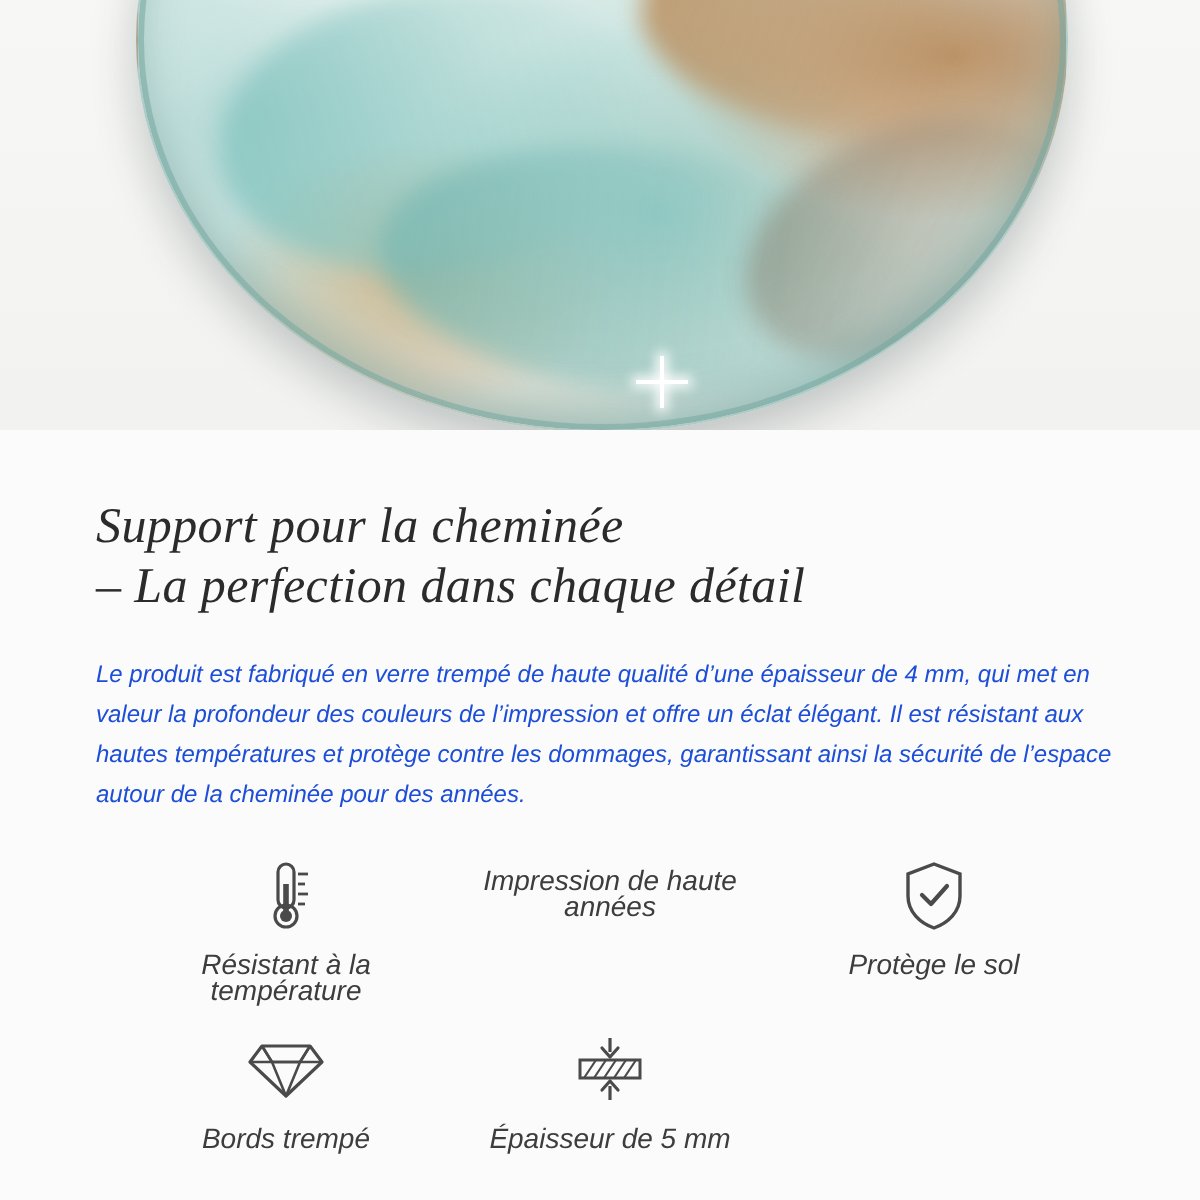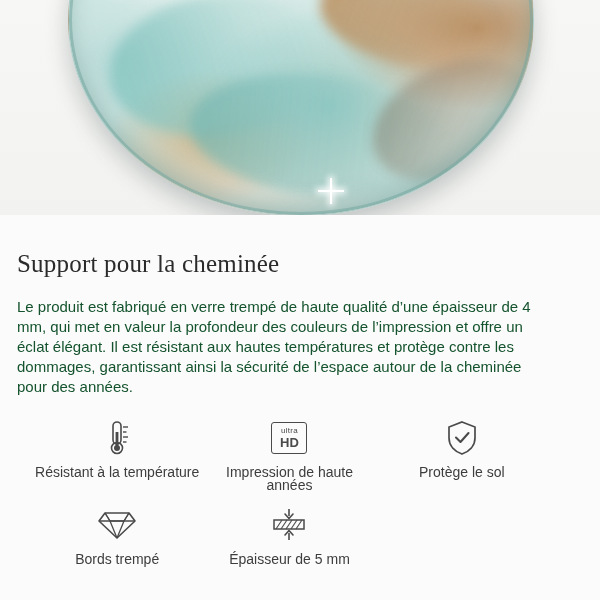--- a/index.html
+++ b/index.html
@@ -85,37 +85,38 @@
     content: "";
     position: absolute;
     background: #ffffff;
     box-shadow: 0 0 6px 2px rgba(255,255,255,0.9);
   }
   .sparkle::before { left: 12px; top: 0; width: 2px; height: 26px; }
   .sparkle::after  { left: 0; top: 12px; width: 26px; height: 2px; }
 
   
   .content {
-    padding: 18px 38px 0 17px;
+    padding: 18px 38px 0 48px;
+    font-style: italic;
   }
   .headline {
     font-family: "Liberation Serif", serif;
     font-size: 25px;
     line-height: 30px;
     color: #2b2b2b;
     font-weight: normal;
     margin: 16px 0 0 0;
     letter-spacing: 0.2px;
   }
   .headline .line2 { display: block; }
   .body-text {
     margin: 18px 0 0 0;
-    font-size: 15px;
+    font-size: 12px;
     line-height: 20px;
-    color: #14532d;
+    color: #1d4ed8;
     max-width: 528px;
   }
 
   
   .features {
     display: grid;
     grid-template-columns: repeat(3, 1fr);
     grid-template-rows: repeat(2, auto);
     row-gap: 12px;
     margin: 20px 0 0 0;
@@ -169,20 +170,21 @@
       <div class="marble-streak s5"></div>
 
       <div class="disc-edge"></div>
     </div>
     <div class="sparkle"></div>
   </div>
 
   <div class="content">
     <h1 class="headline">
       <span>Support pour la cheminée</span>
+      <span class="line2">– La perfection dans chaque détail</span>
     </h1>
 
     <p class="body-text">Le produit est fabriqué en verre trempé de haute qualité d’une épaisseur de 4 mm, qui met en valeur la profondeur des couleurs de l’impression et offre un éclat élégant. Il est résistant aux hautes températures et protège contre les dommages, garantissant ainsi la sécurité de l’espace autour de la cheminée pour des années.</p>
 
     <div class="features">
 
       <div class="feature">
         <div class="feature-icon">
           <svg width="36" height="40" viewBox="0 0 36 40" fill="none" xmlns="http://www.w3.org/2000/svg">
             <rect x="14" y="4" width="8" height="22" rx="4" stroke="#4a4a4a" stroke-width="1.6"></rect>
@@ -192,26 +194,20 @@
             <line x1="24" y1="9" x2="29" y2="9" stroke="#4a4a4a" stroke-width="1.4"></line>
             <line x1="24" y1="14" x2="27.5" y2="14" stroke="#4a4a4a" stroke-width="1.4"></line>
             <line x1="24" y1="19" x2="29" y2="19" stroke="#4a4a4a" stroke-width="1.4"></line>
             <line x1="24" y1="24" x2="27.5" y2="24" stroke="#4a4a4a" stroke-width="1.4"></line>
           </svg>
         </div>
         <div class="feature-label">Résistant à la température</div>
       </div>
 
       <div class="feature">
-        <div class="feature-icon">
-          <div class="ultrahd-box">
-            <span class="u1">ultra</span>
-            <span class="u2">HD</span>
-          </div>
-        </div>
         <div class="feature-label">Impression de haute années</div>
       </div>
 
       <div class="feature">
         <div class="feature-icon">
           <svg width="34" height="40" viewBox="0 0 34 40" fill="none" xmlns="http://www.w3.org/2000/svg">
             <path d="M17 4 L30 9 V20 C30 28 24 33.5 17 36 C10 33.5 4 28 4 20 V9 Z" stroke="#4a4a4a" stroke-width="1.7" fill="none"></path>
             <path d="M11 19.5 L15.5 24 L23.5 15" stroke="#4a4a4a" stroke-width="2.1" fill="none" stroke-linecap="round" stroke-linejoin="round"></path>
           </svg>
         </div>

